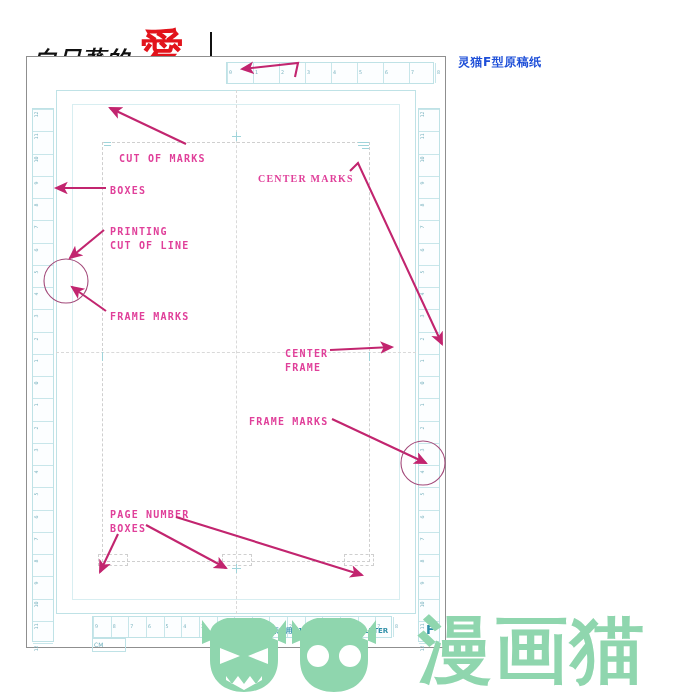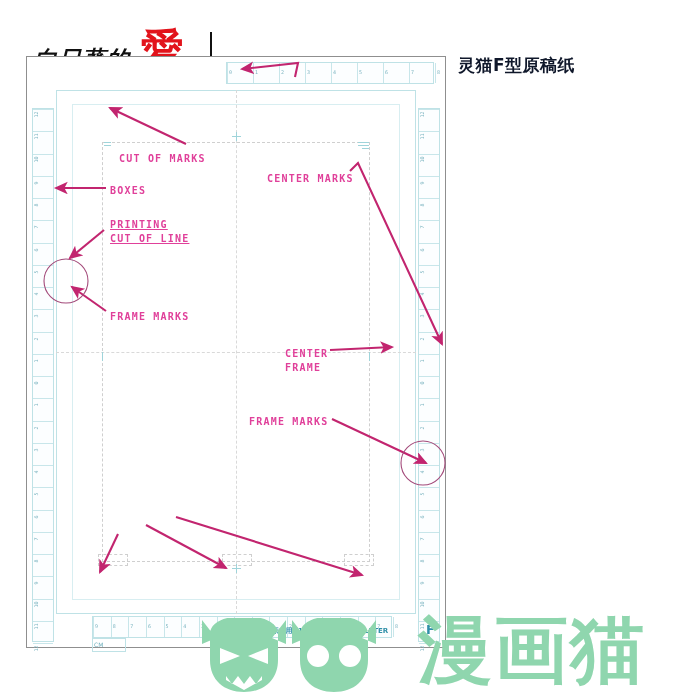--- a/index.html
+++ b/index.html
@@ -23,21 +23,21 @@
     font-family:"Liberation Serif", serif;
     font-weight:bold;font-size:43px;color:#e2131b;line-height:1;
   }
   .title-ul{position:absolute;left:2px;top:50px;width:145px;height:2px;background:#111;}
   .title-vr{position:absolute;left:176px;top:2px;width:2px;height:68px;background:#111;}
 
   
   .panel{position:absolute;left:458px;top:54px;width:228px;}
   .panel-h{
     font-family:"DejaVu Sans", sans-serif;
-    font-size:17px;font-weight:bold;color:#0f172a;letter-spacing:0.5px;
+    font-size:12px;font-weight:bold;color:#1d4ed8;letter-spacing:0.5px;
   }
   .panel-b{
     margin-top:30px;
     font-family:"DejaVu Sans", sans-serif;
     font-size:20px;color:#4a4a4a;line-height:1.42;letter-spacing:0px;
   }
 
   
   .sheet{position:absolute;left:26px;top:56px;width:420px;height:592px;background:#fff;}
   .sheet-border{position:absolute;inset:0;border:1px solid #8f8f8f;}
@@ -335,27 +335,29 @@
                  M96 2 L110 20 L96 26 Z M180 2 L166 20 L180 26 Z"></path>
         <circle cx="122" cy="38" r="11" fill="#ffffff"></circle>
         <circle cx="154" cy="38" r="11" fill="#ffffff"></circle>
       </g>
     </svg>
     <div class="wm-text">漫画猫</div>
   </div>
 
   <div class="anno" style="left:119px;top:152px;">CUT OF MARKS</div>
   <div class="anno" style="left:110px;top:184px;">BOXES</div>
-  <div class="anno" style="left:110px;top:218px;text-decoration:underline;">PRINTING
+  <div class="anno" style="left:110px;top:225px;">PRINTING
 CUT OF LINE</div>
   <div class="anno" style="left:110px;top:310px;">FRAME MARKS</div>
-  <div class="anno" style="left:267px;top:172px;">CENTER MARKS</div>
+  <div class="anno" style="left:258px;top:172px;font-family:Liberation Serif, serif;">CENTER MARKS</div>
   <div class="anno" style="left:285px;top:347px;">CENTER
 FRAME</div>
   <div class="anno" style="left:249px;top:415px;">FRAME MARKS</div>
+  <div class="anno" style="left:110px;top:508px;">PAGE NUMBER
+BOXES</div>
 
   <svg class="arrows">
     <defs>
       <marker id="ah" markerWidth="7" markerHeight="7" refX="5.6" refY="3" orient="auto">
         <path d="M0,0 L6.6,3 L0,6 L1.6,3 Z" fill="#c2256f"></path>
       </marker>
     </defs>
     <g stroke="#c2256f" stroke-width="2.1" fill="none" marker-end="url(#ah)">
       <path d="M186,144 L110,108"></path>
       <path d="M106,188 L56,188"></path>

